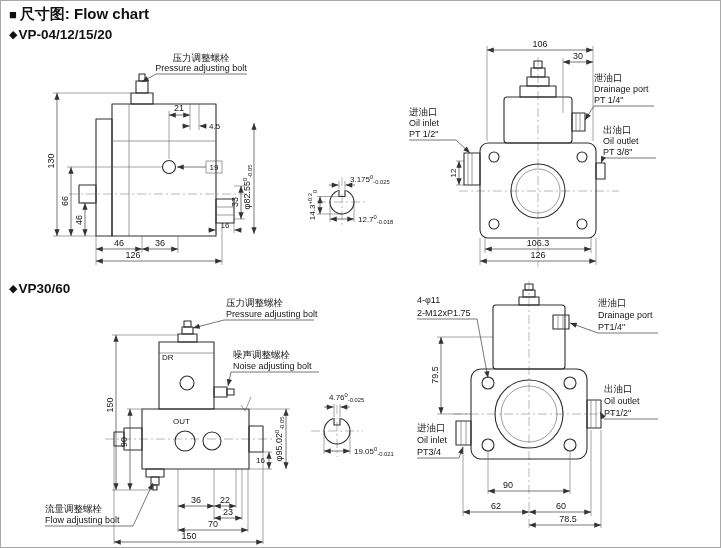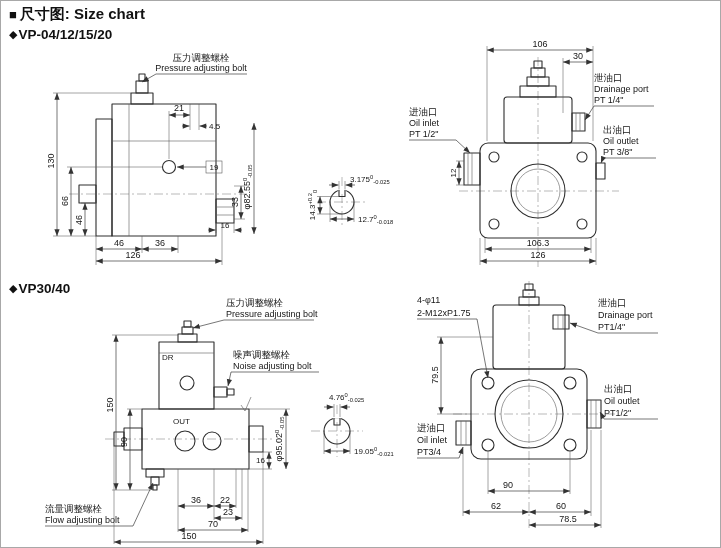--- a/index.html
+++ b/index.html
@@ -352,24 +352,24 @@
     <line class="dl" x1="528" y1="511" x2="590" y2="511"></line>
     <text class="dt" x="560" y="508" text-anchor="middle">60</text>
     <line class="ext" x1="600" y1="429" x2="600" y2="527"></line>
     <line class="dl" x1="528" y1="524" x2="600" y2="524"></line>
     <text class="dt" x="567" y="521" text-anchor="middle">78.5</text>
   </g>
 </svg>
 
 <div class="title-row">
   <span class="bullet">■</span>
-  <span>尺寸图: Size chart</span>
+  <span>尺寸图: Flow chart</span>
 </div>
 <div class="sec sec1">
   <span class="bullet">◆</span>
   <span>VP-04/12/15/20</span>
 </div>
 <div class="sec sec2">
   <span class="bullet">◆</span>
-  <span>VP30/40</span>
+  <span>VP30/60</span>
 </div>
 
 </div>
 
 </body></html>

